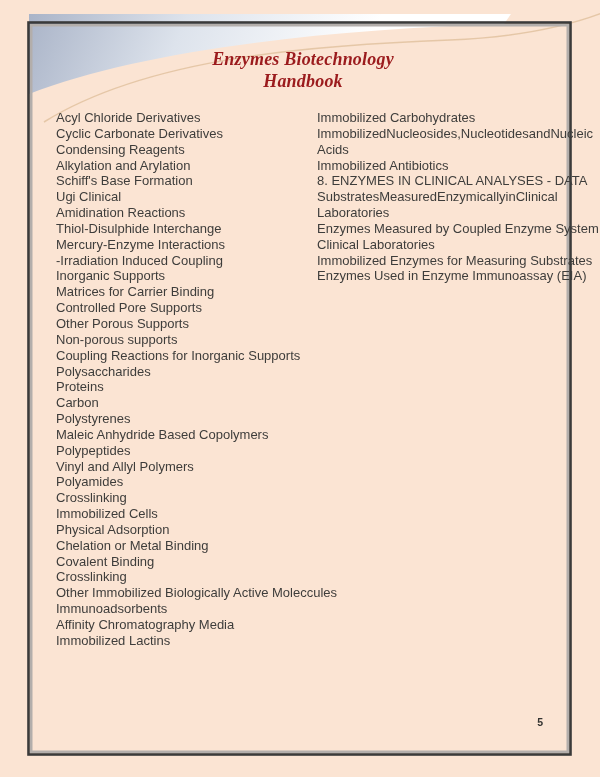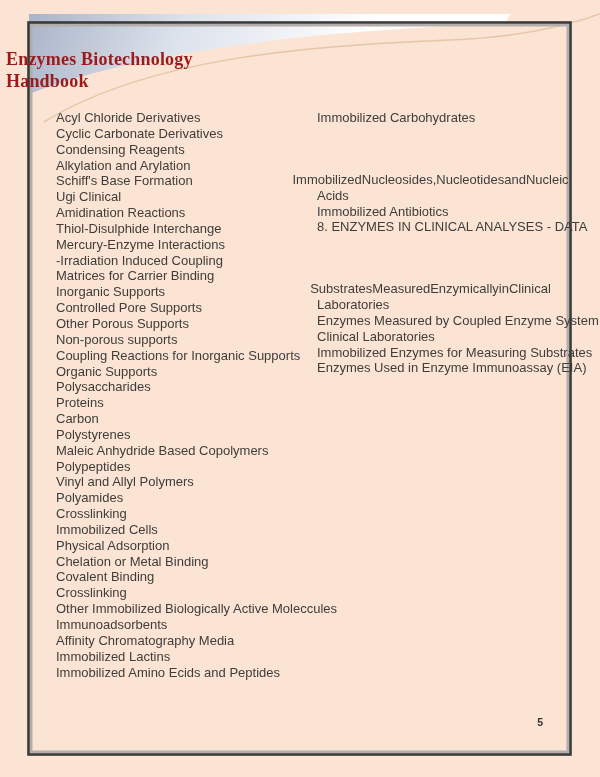--- a/index.html
+++ b/index.html
@@ -19,36 +19,38 @@
     width:600px;height:777px;
     overflow:hidden;
     background:var(--background-peach);
     font-family:"Liberation Sans",sans-serif;
   }
   .decor{
     position:absolute;left:0;top:0;width:600px;height:777px;
   }
   .title{
     position:absolute;left:6px;right:0;top:48px;
+    text-align:center;
     font-family:"Liberation Serif","DejaVu Serif",serif;
     font-weight:bold;
     font-size:18px;line-height:22px;
     color:var(--title-red);
     letter-spacing:.2px;
+    font-style:italic;
   }
   .col{
     position:absolute;top:110px;
     font-size:13px;line-height:15.85px;
     color:var(--text-dark);
   }
   .col-left{left:56px;width:254px;}
   .col-right{left:317px;width:227px;}
   .toc-line{white-space:nowrap;height:15.85px;}
   .toc-line.just{
-    display:flex;justify-content:center;margin-top:46px;
+    display:flex;justify-content:space-between;
   }
   .page-num{
     position:absolute;right:57px;top:716px;
     font-size:10.5px;font-weight:bold;
     color:#333331;
   }
 </style>
 </head>
 <body>
 
@@ -80,46 +82,44 @@
     <div class="toc-line">Acyl Chloride Derivatives</div>
     <div class="toc-line">Cyclic Carbonate Derivatives</div>
     <div class="toc-line">Condensing Reagents</div>
     <div class="toc-line">Alkylation and Arylation</div>
     <div class="toc-line">Schiff's Base Formation</div>
     <div class="toc-line">Ugi Clinical</div>
     <div class="toc-line">Amidination Reactions</div>
     <div class="toc-line">Thiol-Disulphide Interchange</div>
     <div class="toc-line">Mercury-Enzyme Interactions</div>
     <div class="toc-line">-Irradiation Induced Coupling</div>
+    <div class="toc-line">Inorganic Supports</div>
     <div class="toc-line">Matrices for Carrier Binding</div>
-    <div class="toc-line">Inorganic Supports</div>
     <div class="toc-line">Controlled Pore Supports</div>
     <div class="toc-line">Other Porous Supports</div>
     <div class="toc-line">Non-porous supports</div>
     <div class="toc-line">Coupling Reactions for Inorganic Supports</div>
-    <div class="toc-line">Organic Supports</div>
     <div class="toc-line">Polysaccharides</div>
     <div class="toc-line">Proteins</div>
     <div class="toc-line">Carbon</div>
     <div class="toc-line">Polystyrenes</div>
     <div class="toc-line">Maleic Anhydride Based Copolymers</div>
     <div class="toc-line">Polypeptides</div>
     <div class="toc-line">Vinyl and Allyl Polymers</div>
     <div class="toc-line">Polyamides</div>
     <div class="toc-line">Crosslinking</div>
     <div class="toc-line">Immobilized Cells</div>
     <div class="toc-line">Physical Adsorption</div>
     <div class="toc-line">Chelation or Metal Binding</div>
     <div class="toc-line">Covalent Binding</div>
     <div class="toc-line">Crosslinking</div>
     <div class="toc-line">Other Immobilized Biologically Active Moleccules</div>
     <div class="toc-line">Immunoadsorbents</div>
     <div class="toc-line">Affinity Chromatography Media</div>
     <div class="toc-line">Immobilized Lactins</div>
-    <div class="toc-line">Immobilized Amino Ecids and Peptides</div>
   </div>
 <div id="right-col" class="col col-right">
     <div class="toc-line">Immobilized Carbohydrates</div>
     <div class="toc-line just">
       <span>Immobilized</span>
       <span>Nucleosides,</span>
       <span>Nucleotides</span>
       <span>and</span>
       <span>Nucleic</span>
     </div>

